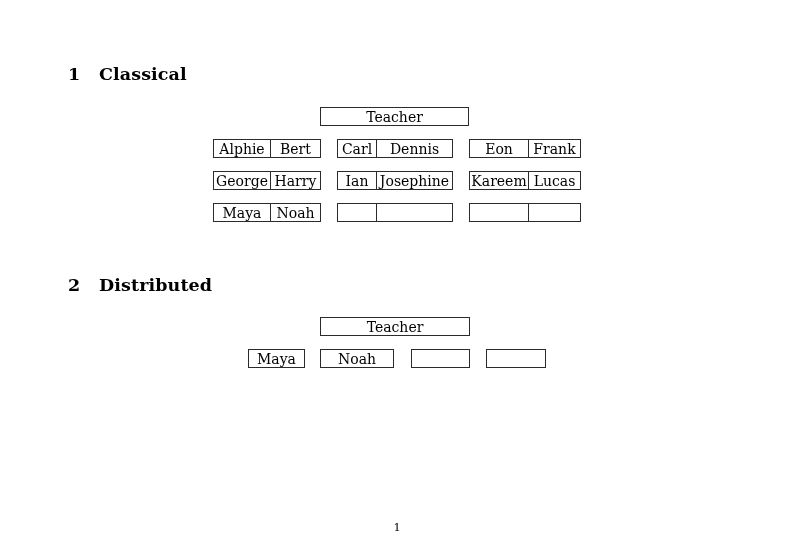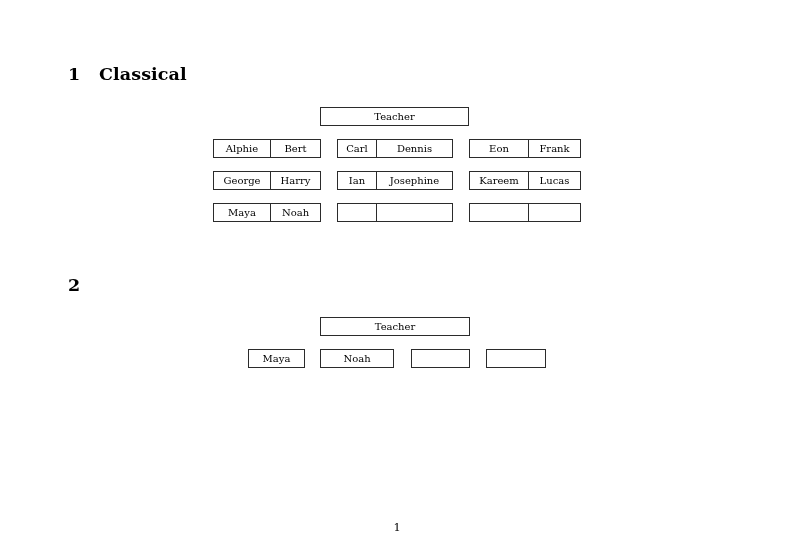--- a/index.html
+++ b/index.html
@@ -38,21 +38,21 @@
   }
   .section-heading .sec-title {
     flex: none;
     text-align: right;
   }
   #heading-classical   { left: 68px; top: 64px; }
   #heading-distributed { left: 68px; top: 275px; }
 
   
   .cell-text {
-    font-size: 10px;
+    font-size: 14px;
     line-height: 1;
     white-space: nowrap;
   }
 
   
   .teacher-box {
     position: absolute;
     border: 1px solid #2b2b2b;
     height: 19px;
     display: flex;
@@ -249,20 +249,21 @@
           <span class="cell-text"></span>
         </div>
       <div class="grp-cell c1">
           <span class="cell-text"></span>
         </div>
     </div>
   </div>
 
   <div class="section-heading" id="heading-distributed">
     <span class="sec-num">2</span>
+    <span class="sec-title">Distributed</span>
   </div>
 
   <div class="teacher-box" id="teacher-distributed">
     <span class="cell-text">Teacher</span>
   </div>
 
   <div id="distributed-grid">
     <div class="dist-row dr0">
       <div class="dist-cell dc0">
           <span class="cell-text">Alphie</span>

